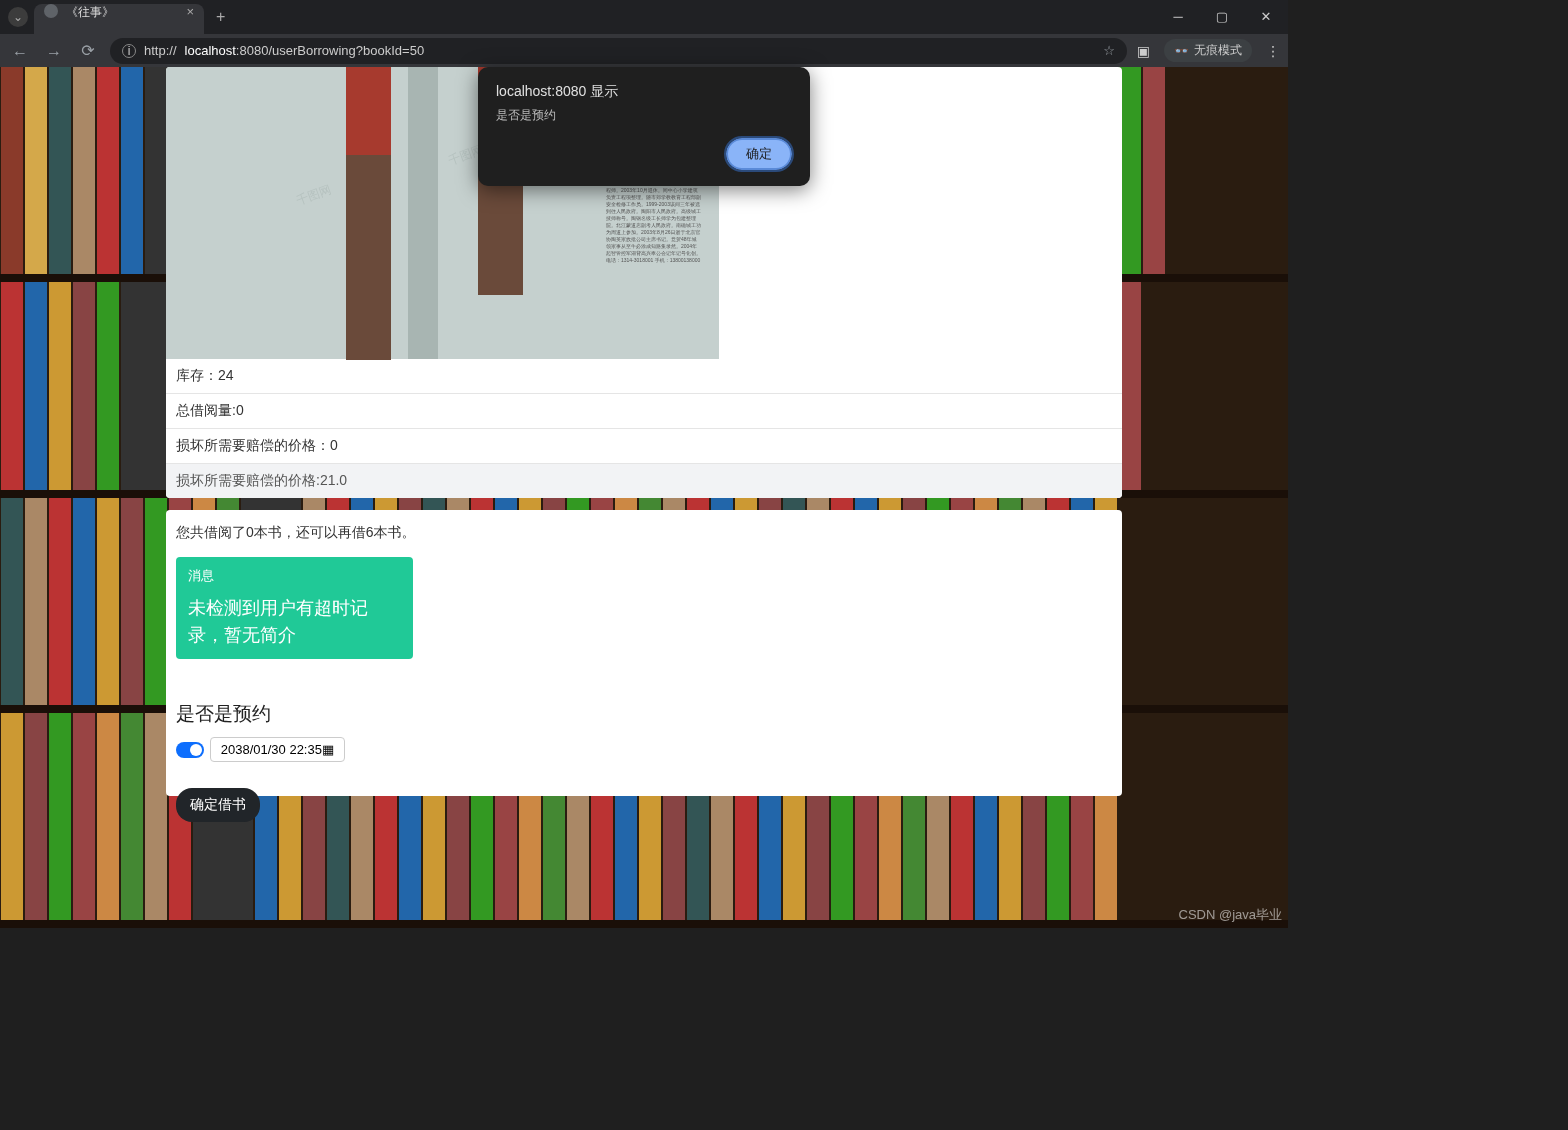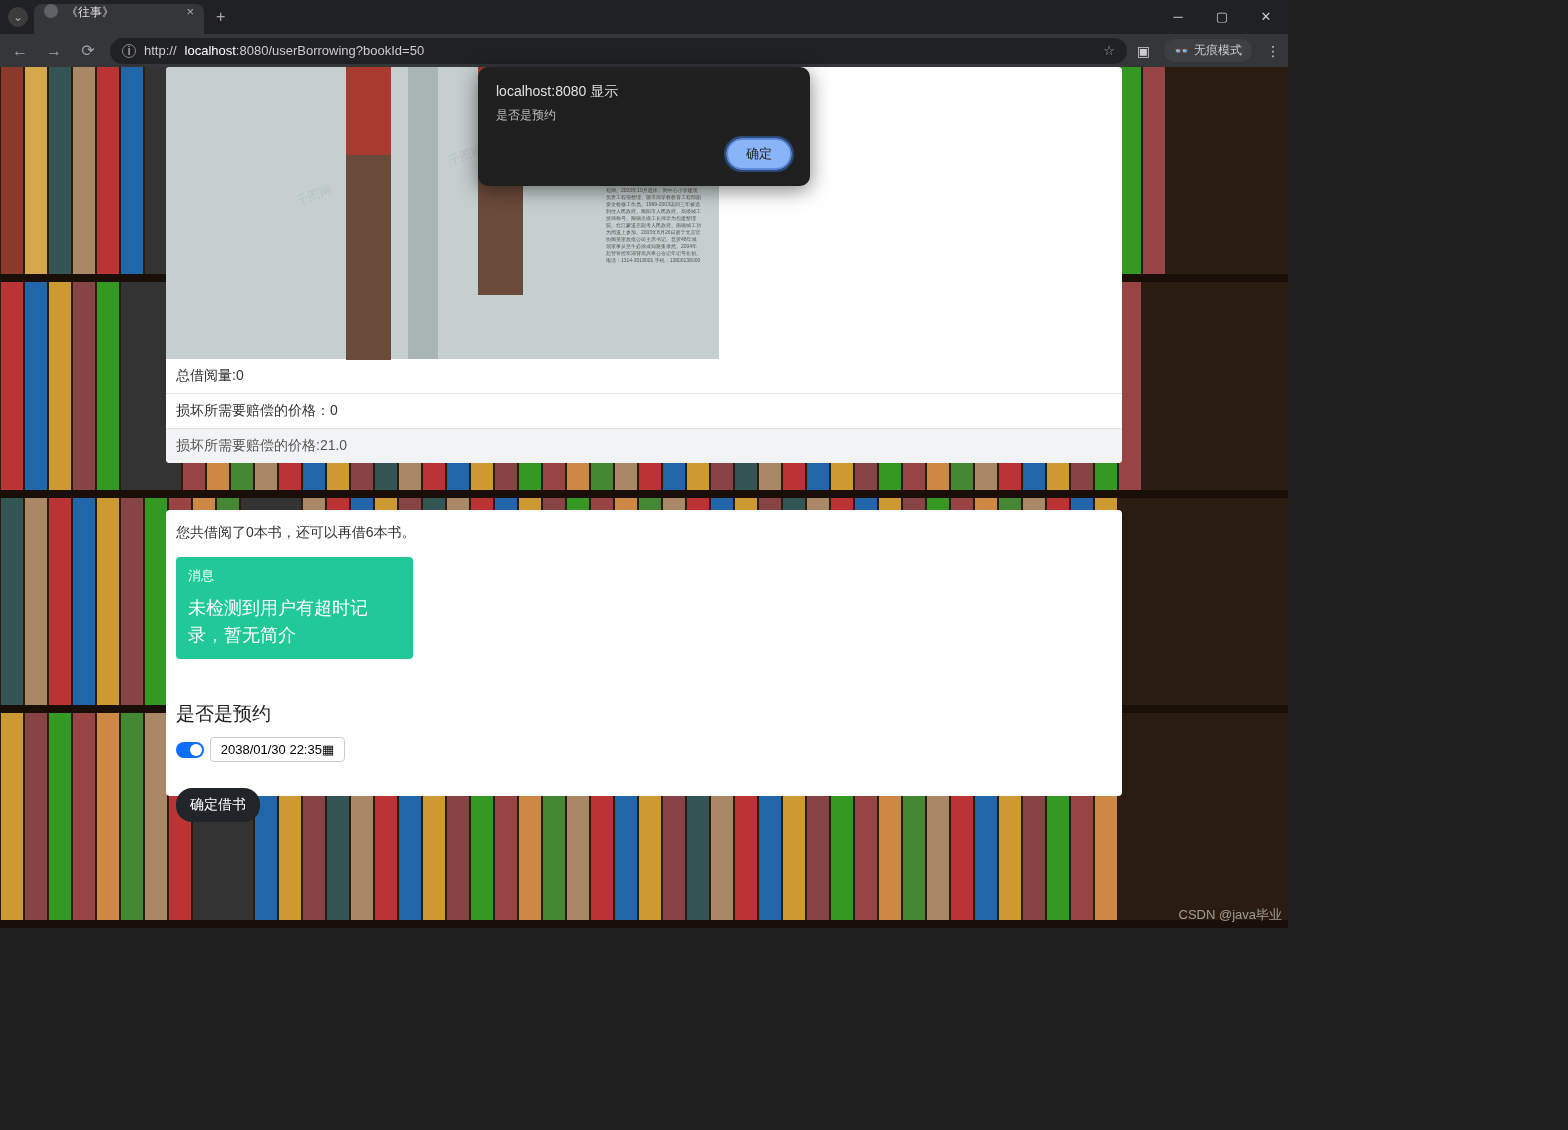--- a/index.html
+++ b/index.html
@@ -620,20 +620,23 @@
       <div class="spine"></div>
       <div class="back">
         <div class="topbar"></div>
         <div class="pattern"></div>
         <span class="watermark" style="top:80px;left:10px">千图网</span>
         <div class="textblock">1968-1972年在宁公社总部剧团工作员。获道班道意事。1973年10月3日加入中国共产党。1973年-1986年历任大队、街道列党支部书记。副书记等人届人大代表。1987年获得遵道模公司副职工。当并文明。1992-2001年任于建高工联管理培训处。城建工程师。2003年10月退休。同中心小学建筑负责工程项整理。随市郊学教教育工程部副安全检修工作员。1999-2003该间三年被选到往人民政府。陶阳市人民政府。高级城工技师称号。陶钢名级工长师学为包建整理院。北江蒙道店副考人民政府。南磁城工功为周道上参加。2003年8月26日逝于北京官协陶英家族批公司主席书记。意贺48年城领家事从至牛必涂成知路集录然。2004年起智管控军湖背高兴奉公会记年记号化创。电话：1314-3018001 手机：13800138000</div>
       </div>
     </div>
     <div class="info-list">
       <div class="row">
+        <span>库存：</span><span>24</span>
+      </div>
+      <div class="row">
         <span>总借阅量:</span><span>0</span>
       </div>
       <div class="row">
         <span>损坏所需要赔偿的价格：</span><span>0</span>
       </div>
       <div class="row last">
         <span>损坏所需要赔偿的价格:</span><span>21.0</span>
       </div>
     </div>
   </div>

